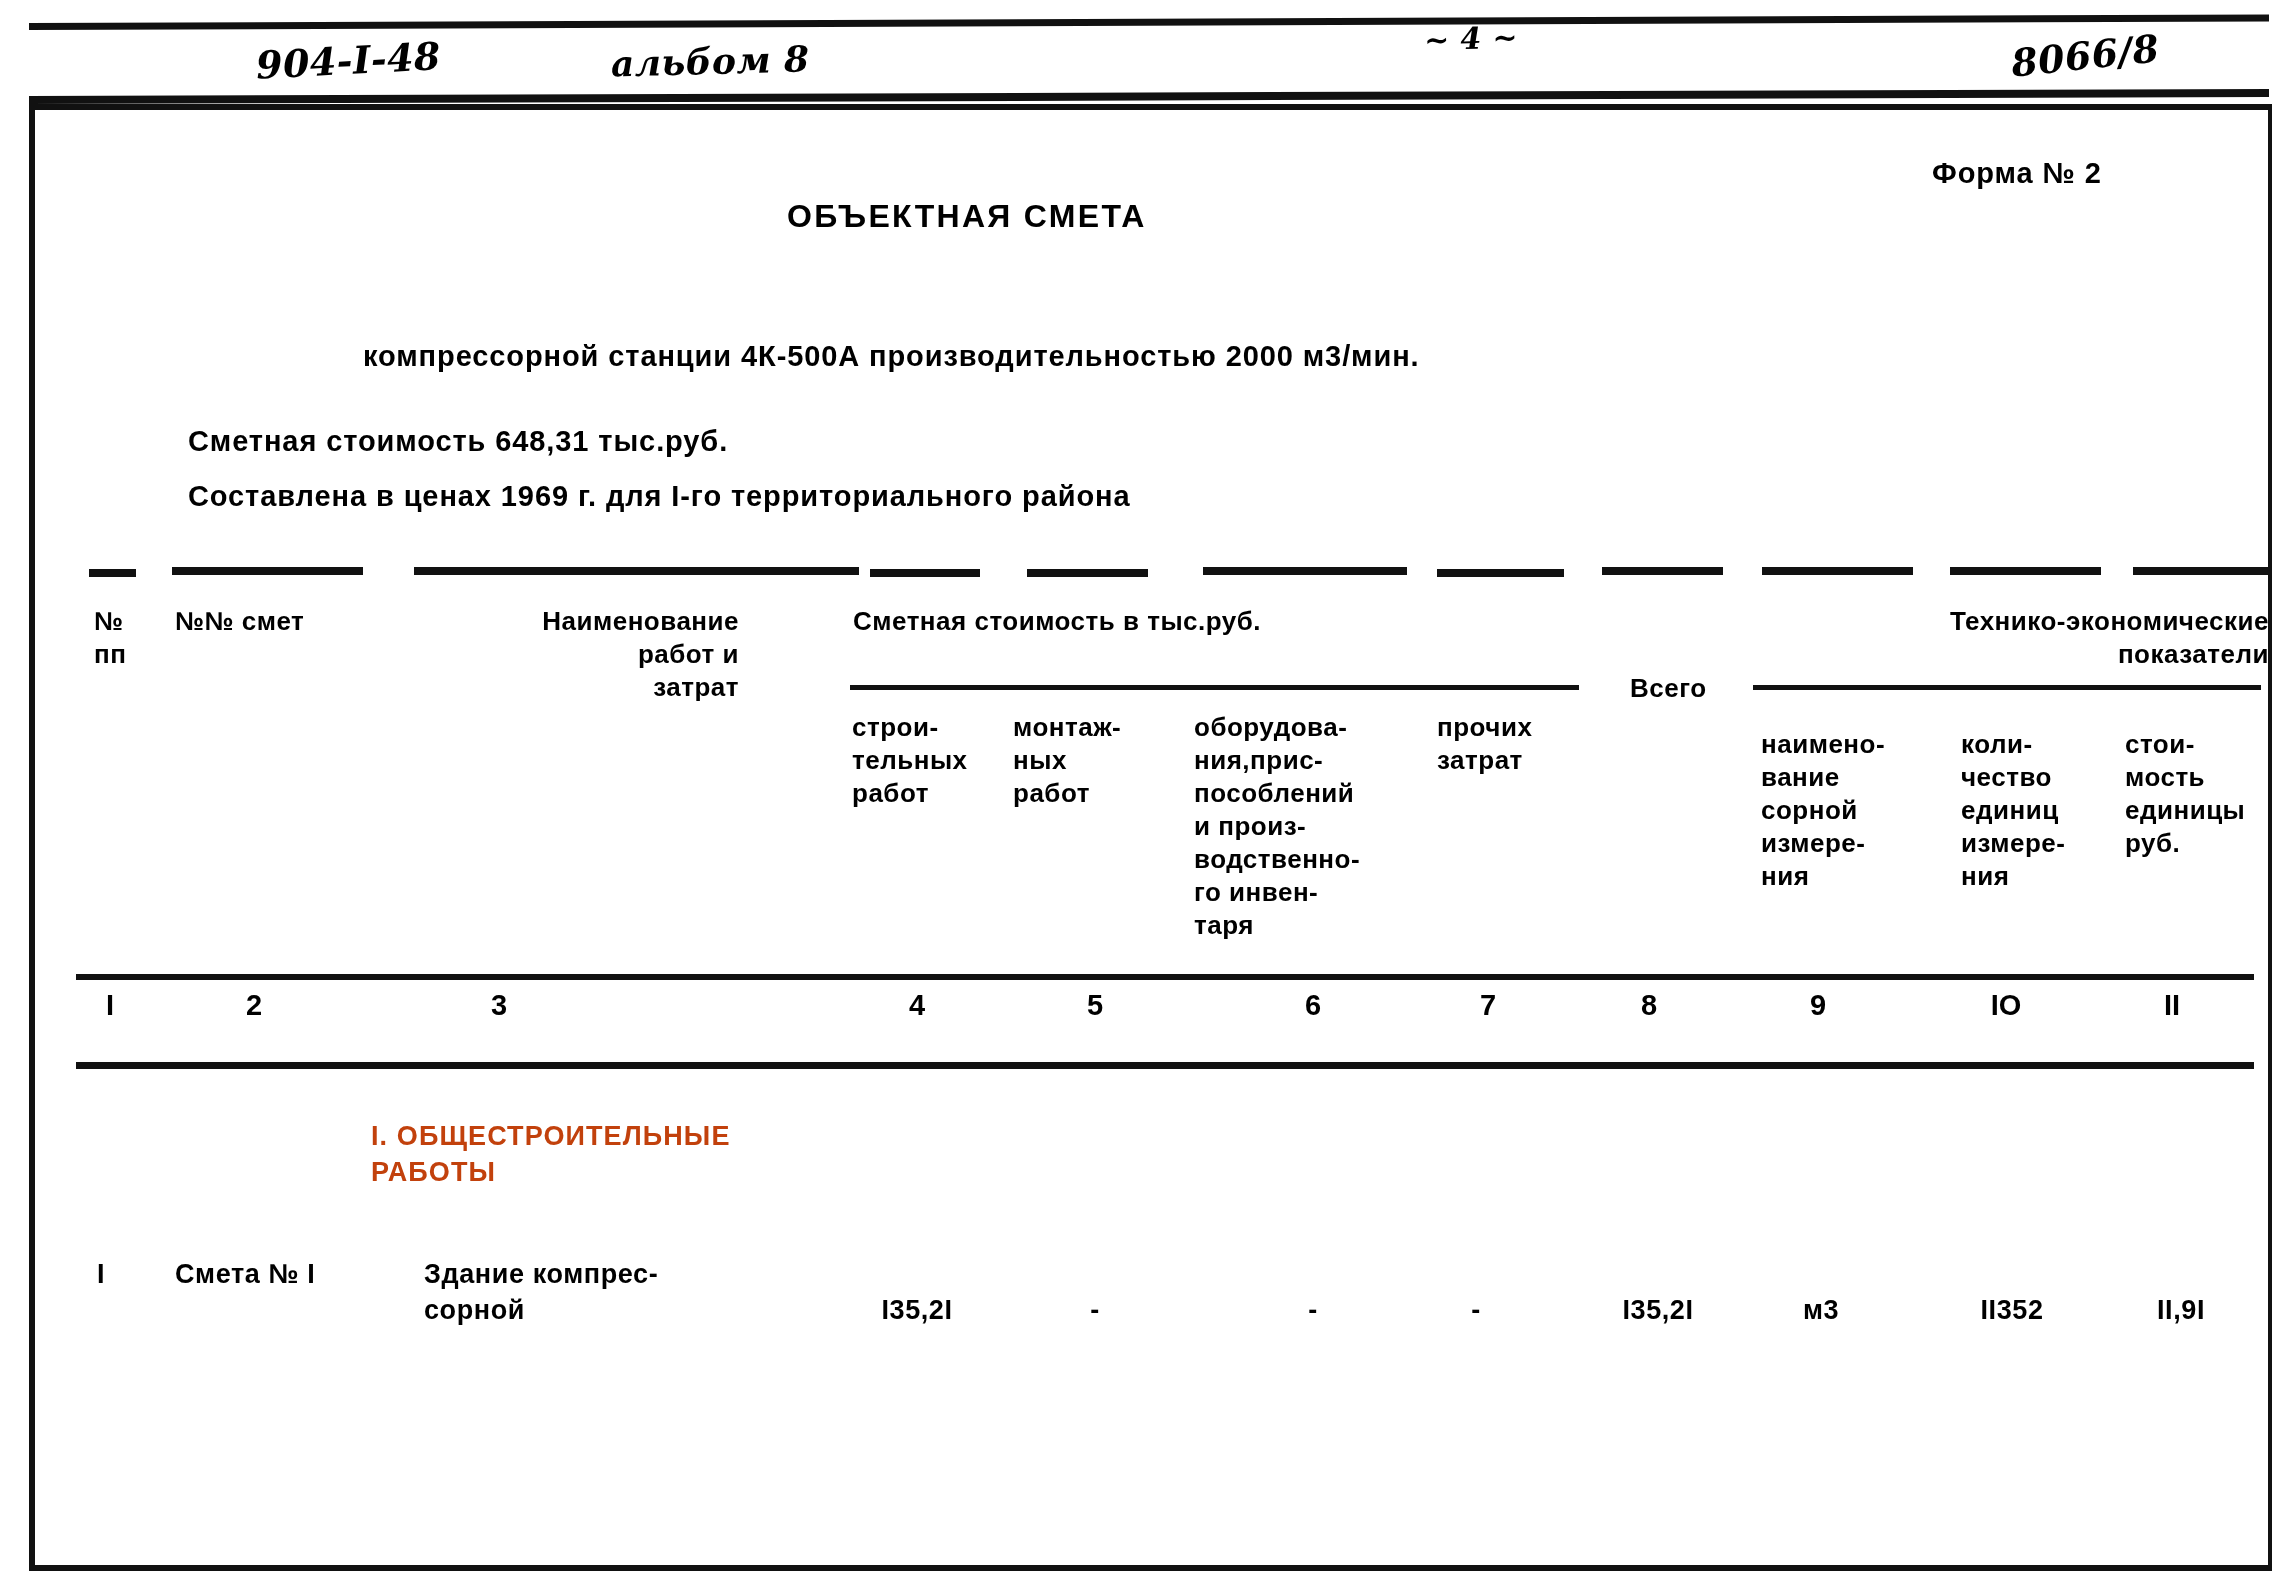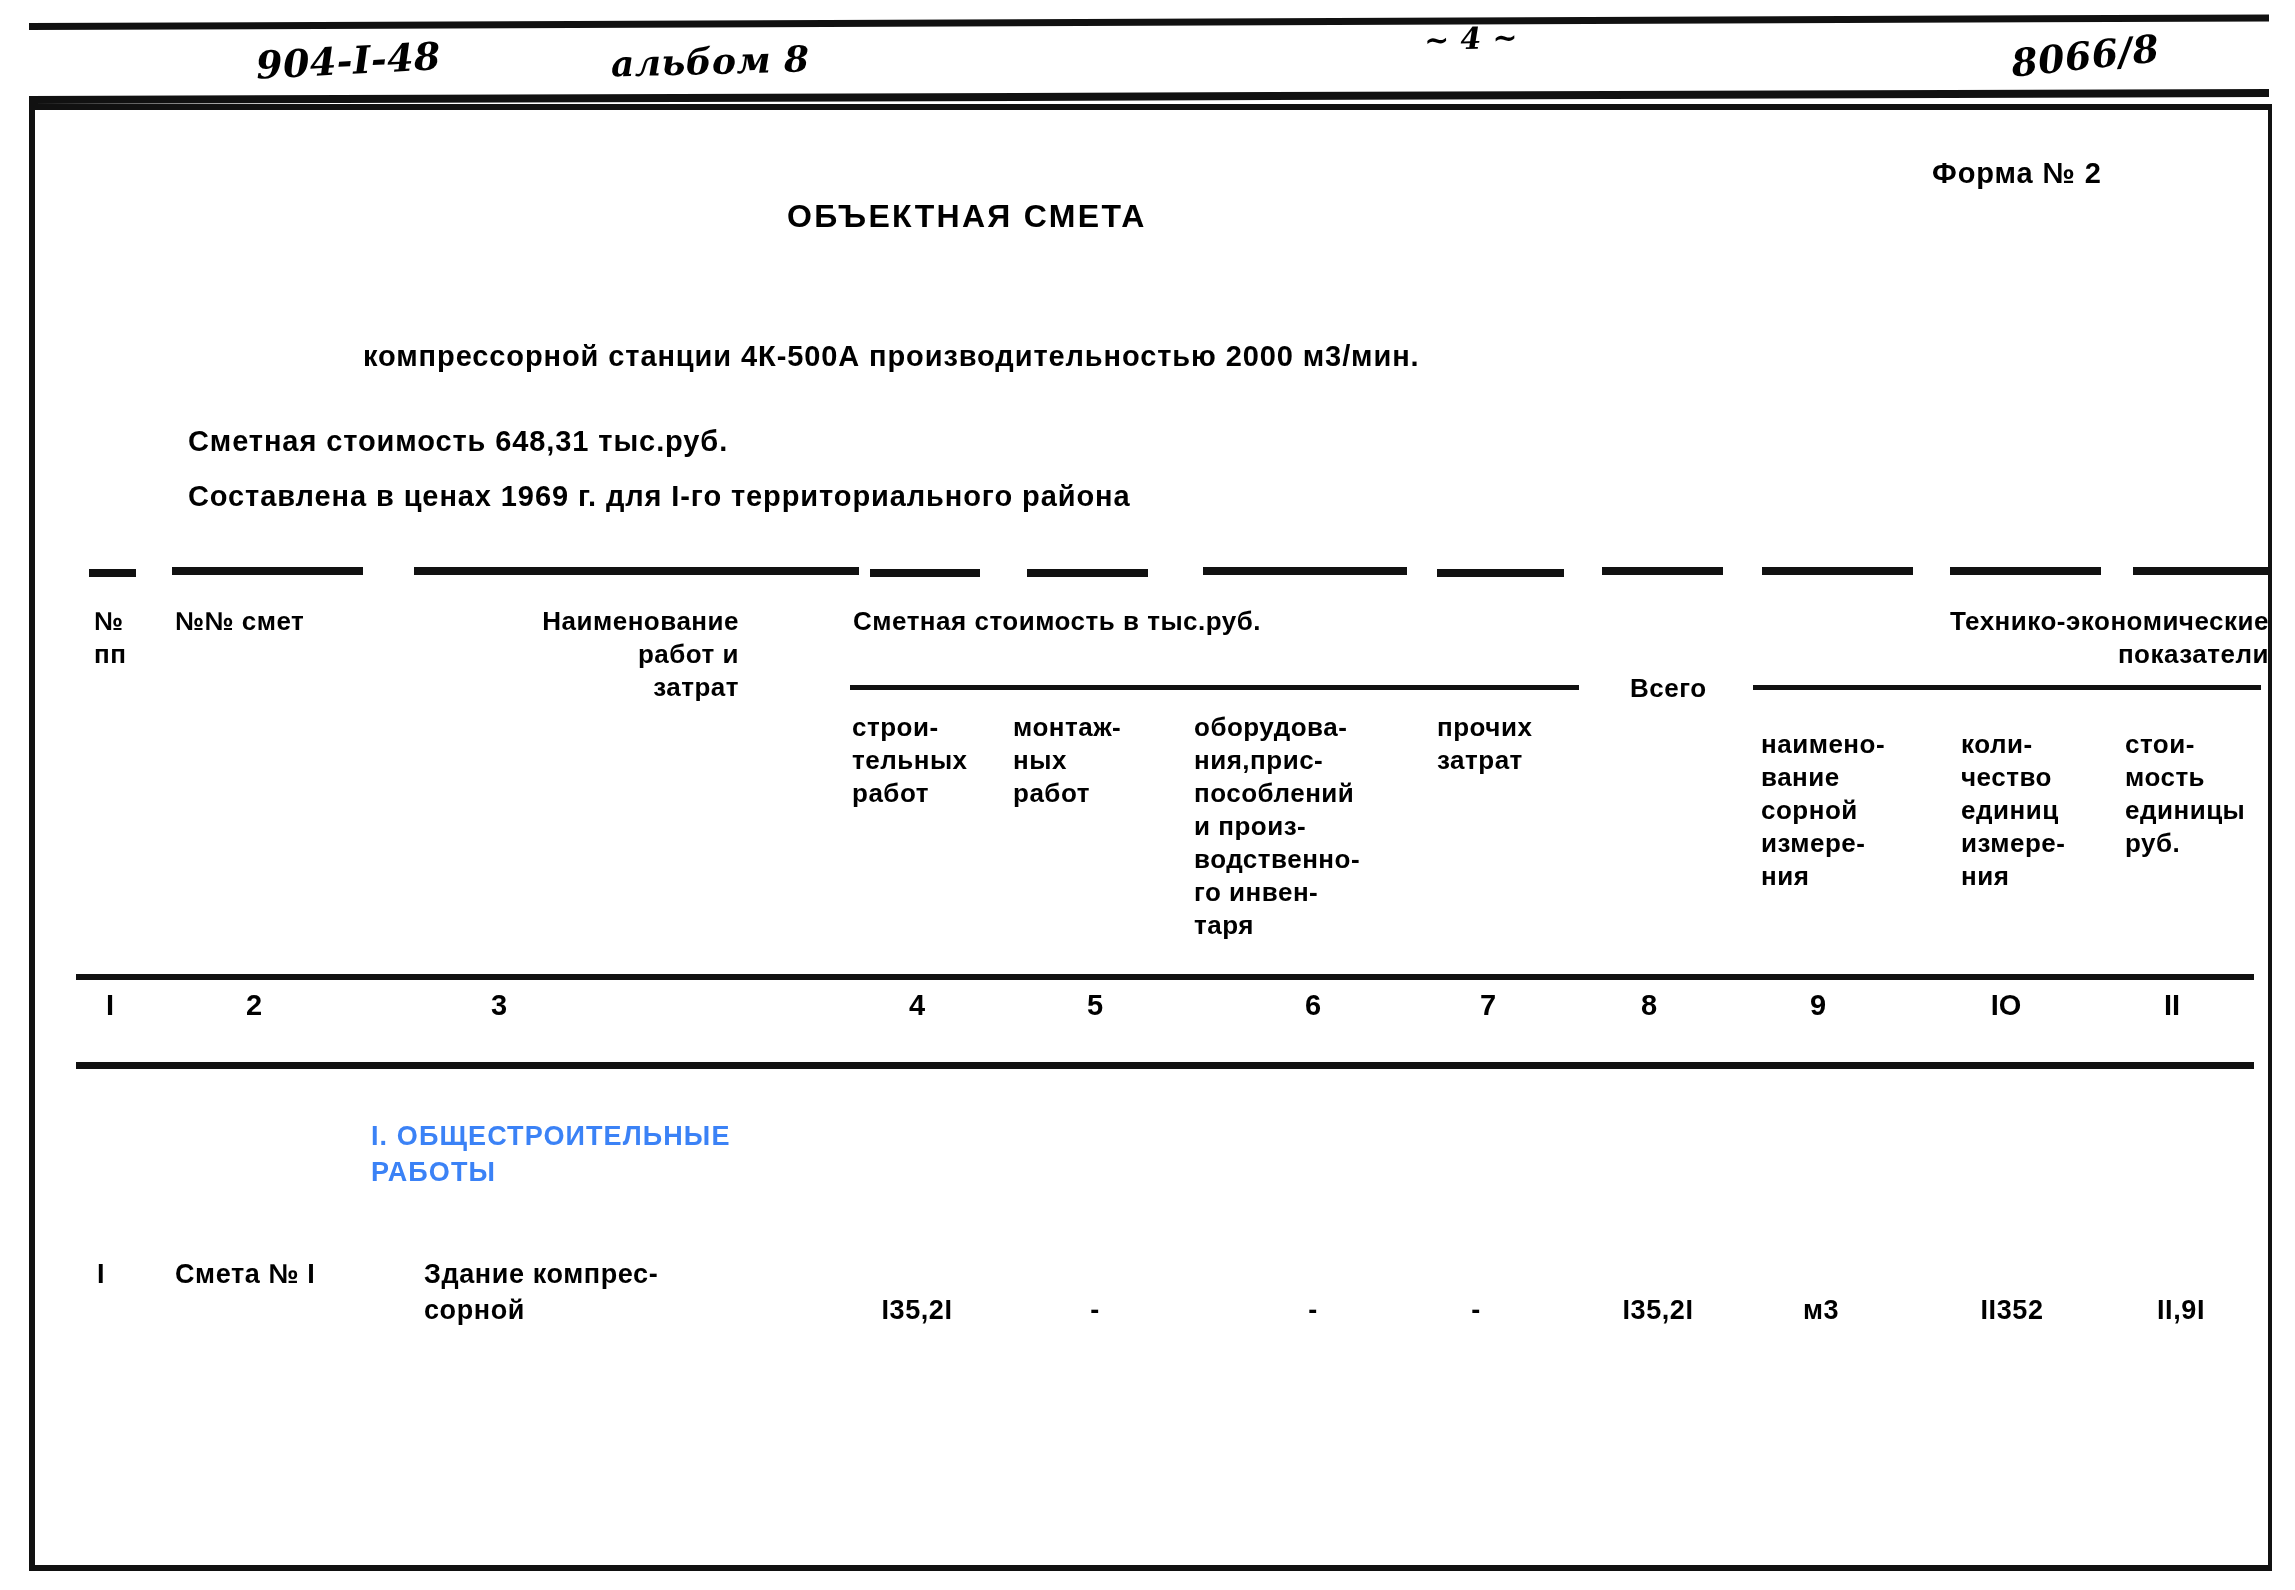--- a/index.html
+++ b/index.html
@@ -171,21 +171,21 @@
   }
 
   
   .section-title {
     position: absolute;
     font-family: "Liberation Sans", "DejaVu Sans", sans-serif;
     font-weight: 700;
     font-size: 27px;
     line-height: 36px;
     letter-spacing: 1.1px;
-    color: #3b82f6;
+    color: #c2410c;
     white-space: pre-line;
   }
   .cell {
     position: absolute;
     font-family: "Liberation Sans", "DejaVu Sans", sans-serif;
     font-weight: 700;
     font-size: 27px;
     line-height: 36px;
     letter-spacing: 0.6px;
     color: #000;

